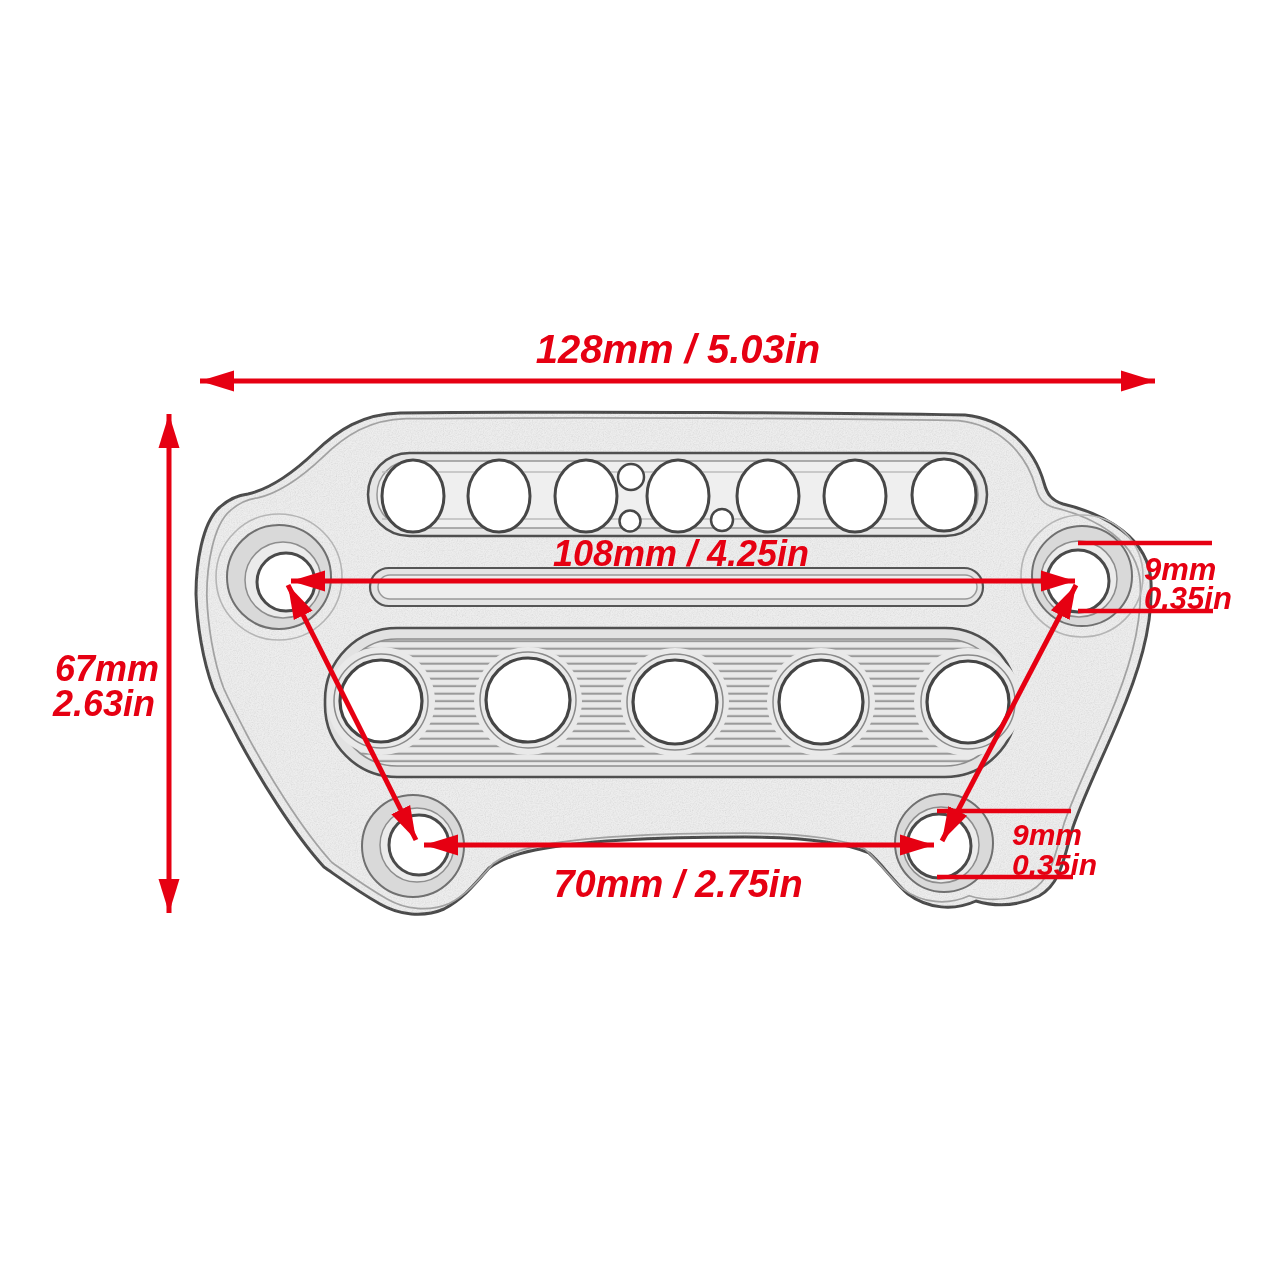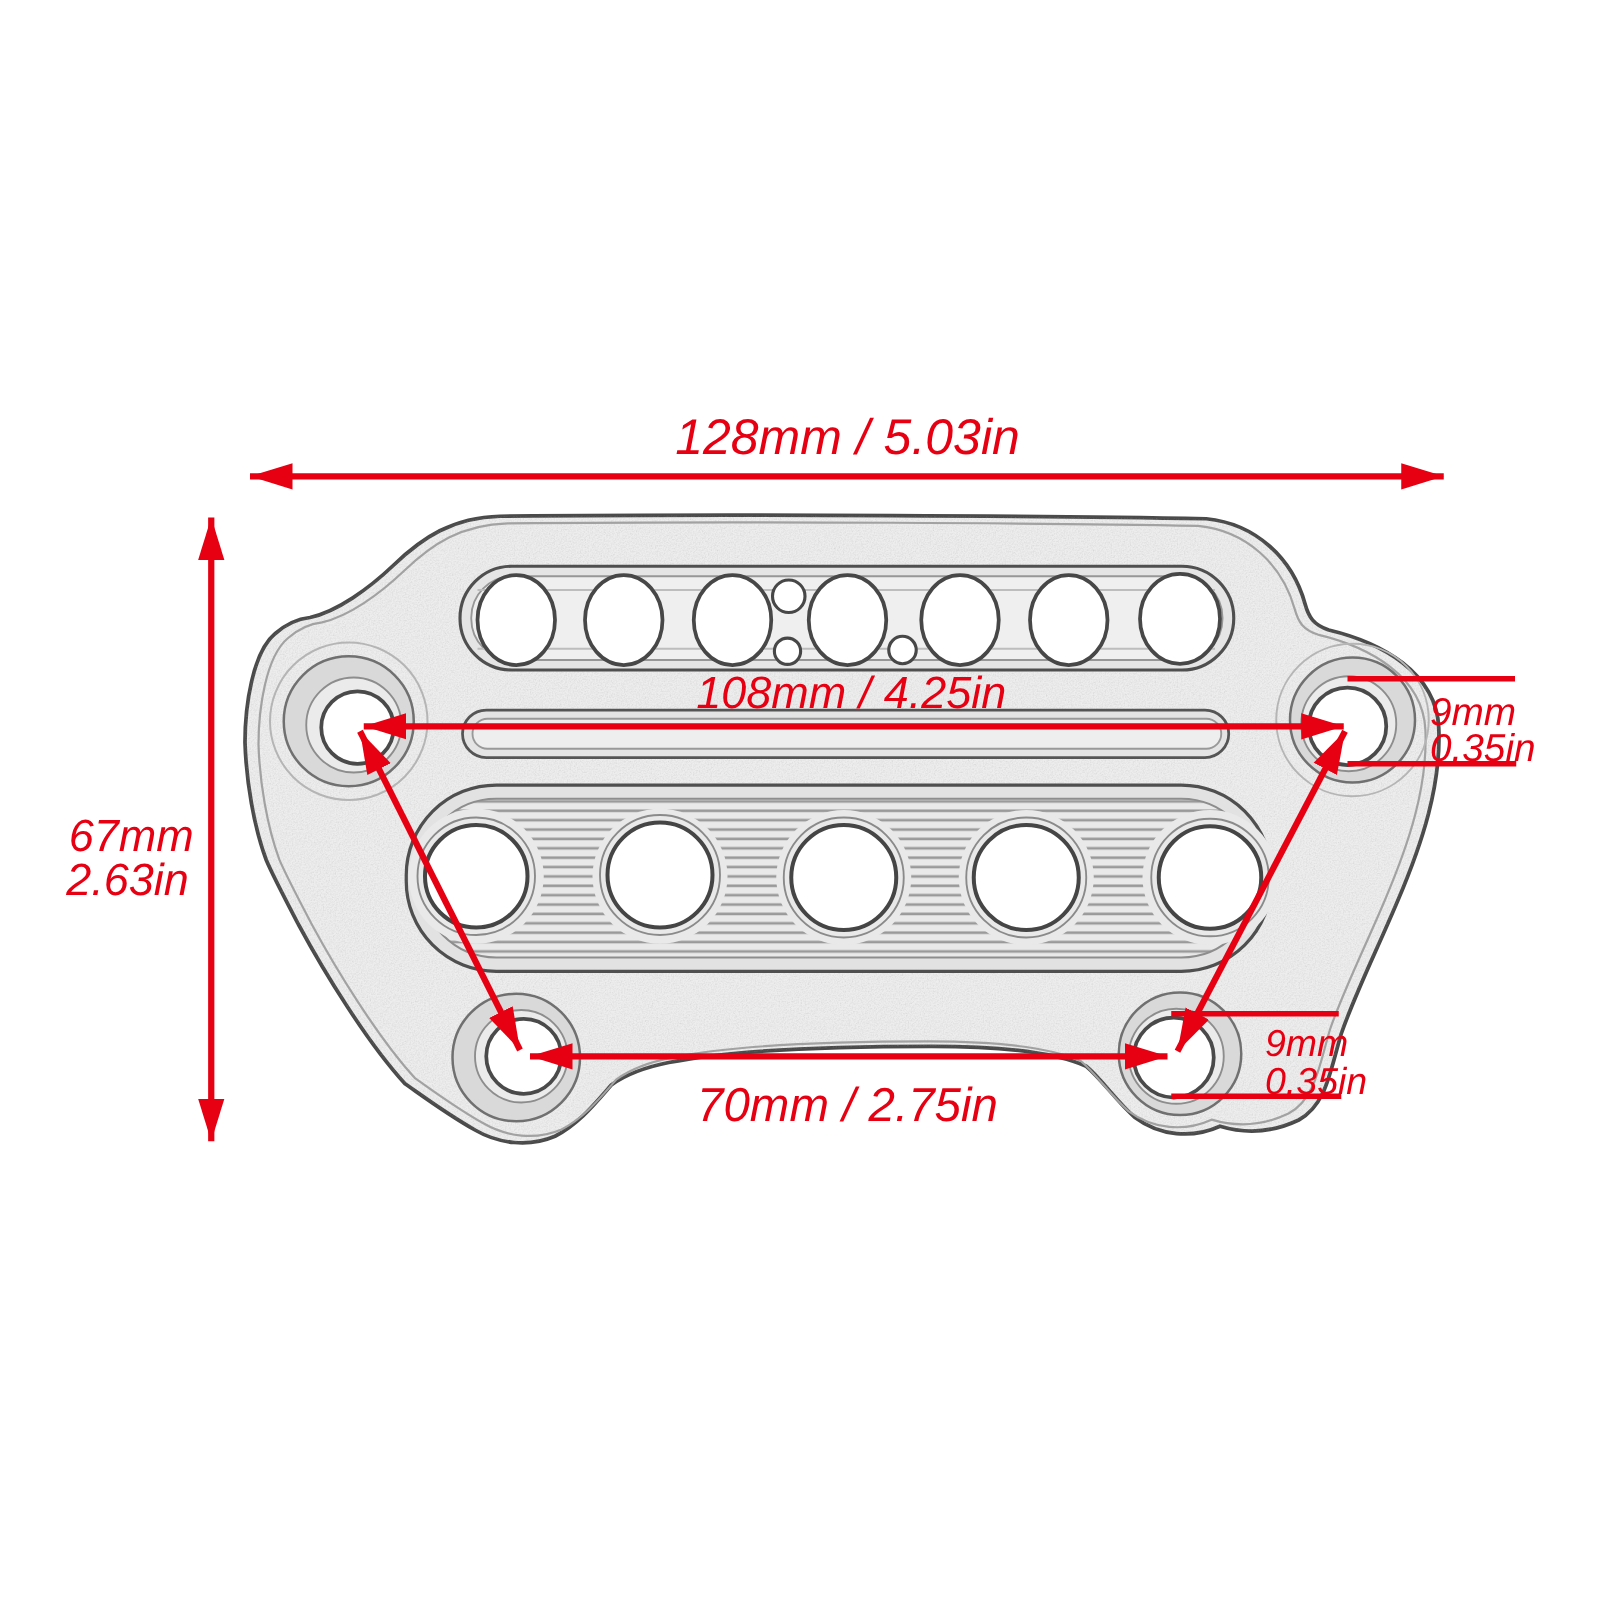--- a/index.html
+++ b/index.html
@@ -1,17 +1,17 @@
 <!DOCTYPE html>
 <html><head>
 <meta charset="utf-8">
 <style>
   html,body{margin:0;padding:0;background:#fff;}
   .stage{position:relative;width:1280px;height:1280px;background:#fff;overflow:hidden;
-         font-family:"Liberation Sans",sans-serif;}
+         font-family:"Liberation Sans",sans-serif;font-weight:bold;}
   svg{position:absolute;left:0;top:0;}
   text.dim{fill:#e60012;font-style:italic;font-family:"Liberation Sans",sans-serif;}
 </style>
 </head>
 <body>
 
 <div class="stage">
 <svg width="1280" height="1280" viewBox="0 0 1280 1280">
   <defs>
 

